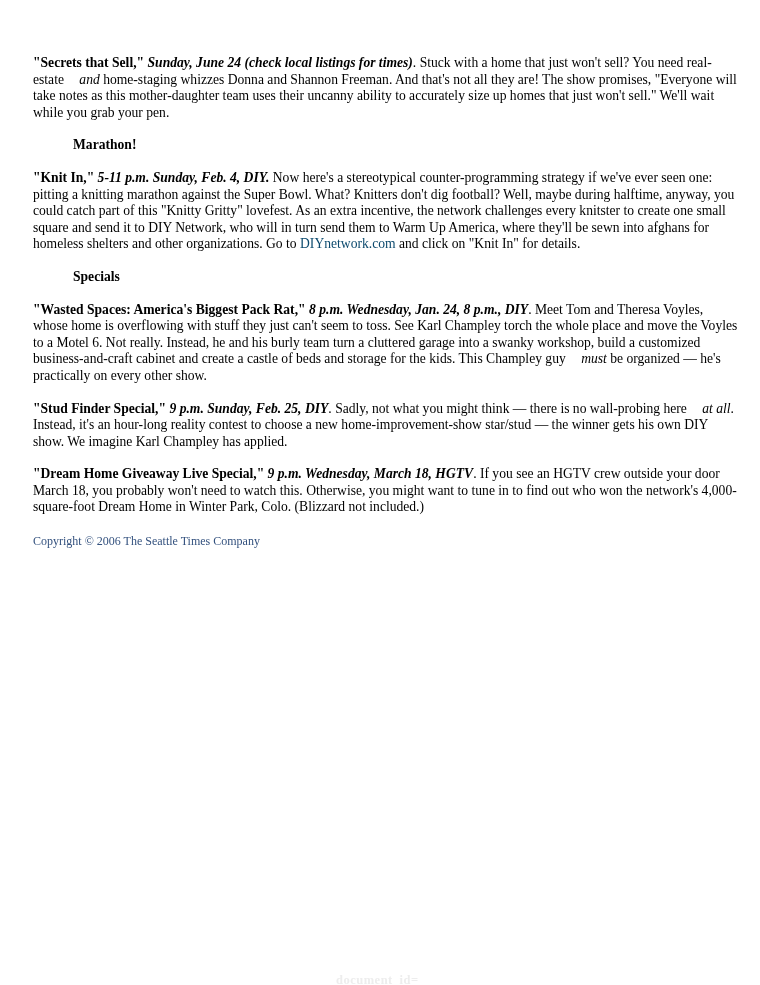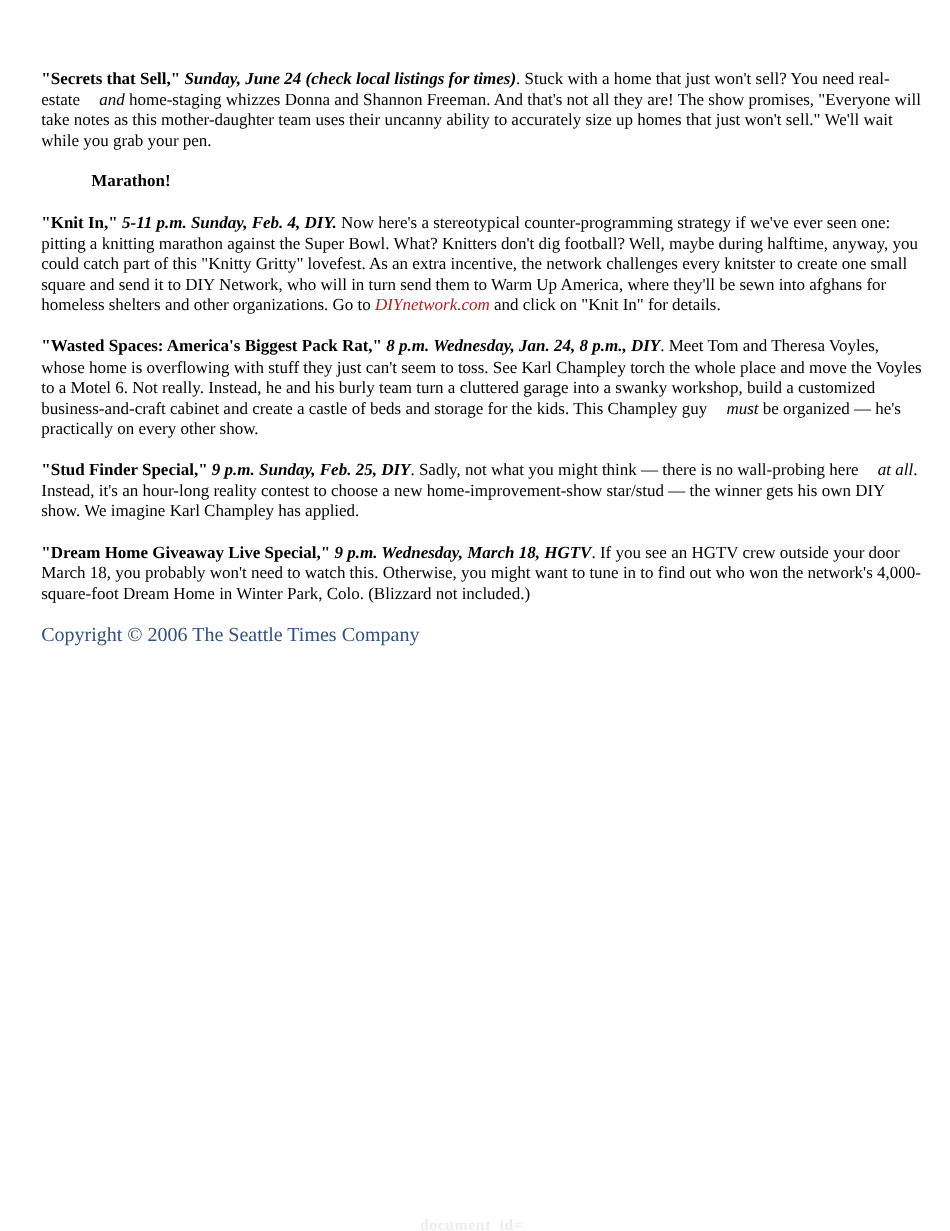--- a/index.html
+++ b/index.html
@@ -22,27 +22,26 @@
     margin: 0 0 16px 0;
   }
   .heading {
     font-weight: bold;
     margin-left: 40px;
   }
   .run-b  { font-weight: bold; }
   .run-i  { font-style: italic; margin-left: 12px; }
   .run-bi { font-weight: bold; font-style: italic; }
   a.run-link {
-    color: #b91c1c;
+    color: #0c4a6e;
     text-decoration: none;
     cursor: pointer;
-    font-style: italic;
   }
   .copyright {
-    font-size: 16px;
+    font-size: 12px;
     line-height: 13px;
     color: #33517e;
     margin-top: 19px;
   }
   .bottom-artifact {
     position: absolute;
     left: 336px;
     top: 973px;
     width: 250px;
     height: 12px;
@@ -55,20 +54,21 @@
   }
 </style>
 </head>
 <body>
 
 <div class="article">
   <div>
       <p class="para"><span class="run-b">"Secrets that Sell," </span><span class="run-bi">Sunday, June 24 (check local listings for times)</span><span>. Stuck with a home that just won't sell? You need real-estate </span><span class="run-i">and</span><span> home-staging whizzes Donna and Shannon Freeman. And that's not all they are! The show promises, "Everyone will take notes as this mother-daughter team uses their uncanny ability to accurately size up homes that just won't sell." We'll wait while you grab your pen.</span></p>
       <h3 class="heading"><span>Marathon!</span></h3>
       <p class="para"><span class="run-b">"Knit In," </span><span class="run-bi">5-11 p.m. Sunday, Feb. 4, DIY.</span><span> Now here's a stereotypical counter-programming strategy if we've ever seen one: pitting a knitting marathon against the Super Bowl. What? Knitters don't dig football? Well, maybe during halftime, anyway, you could catch part of this "Knitty Gritty" lovefest. As an extra incentive, the network challenges every knitster to create one small square and send it to DIY Network, who will in turn send them to Warm Up America, where they'll be sewn into afghans for homeless shelters and other organizations. Go to </span><a href="#" class="run-link">DIYnetwork.com</a><span> and click on "Knit In" for details.</span></p>
+      <h3 class="heading"><span>Specials</span></h3>
       <p class="para"><span class="run-b">"Wasted Spaces: America's Biggest Pack Rat," </span><span class="run-bi">8 p.m. Wednesday, Jan. 24, 8 p.m., DIY</span><span>. Meet Tom and Theresa Voyles, whose home is overflowing with stuff they just can't seem to toss. See Karl Champley torch the whole place and move the Voyles to a Motel 6. Not really. Instead, he and his burly team turn a cluttered garage into a swanky workshop, build a customized business-and-craft cabinet and create a castle of beds and storage for the kids. This Champley guy </span><span class="run-i">must</span><span> be organized — he's practically on every other show.</span></p>
       <p class="para"><span class="run-b">"Stud Finder Special," </span><span class="run-bi">9 p.m. Sunday, Feb. 25, DIY</span><span>. Sadly, not what you might think — there is no wall-probing here </span><span class="run-i">at all</span><span>. Instead, it's an hour-long reality contest to choose a new home-improvement-show star/stud — the winner gets his own DIY show. We imagine Karl Champley has applied.</span></p>
       <p class="para"><span class="run-b">"Dream Home Giveaway Live Special," </span><span class="run-bi">9 p.m. Wednesday, March 18, HGTV</span><span>. If you see an HGTV crew outside your door March 18, you probably won't need to watch this. Otherwise, you might want to tune in to find out who won the network's 4,000-square-foot Dream Home in Winter Park, Colo. (Blizzard not included.)</span></p>
     </div>
   <div class="copyright">Copyright © 2006 The Seattle Times Company</div>
 </div>
 
 <div class="bottom-artifact">document_id=</div>
 
 </body></html>

